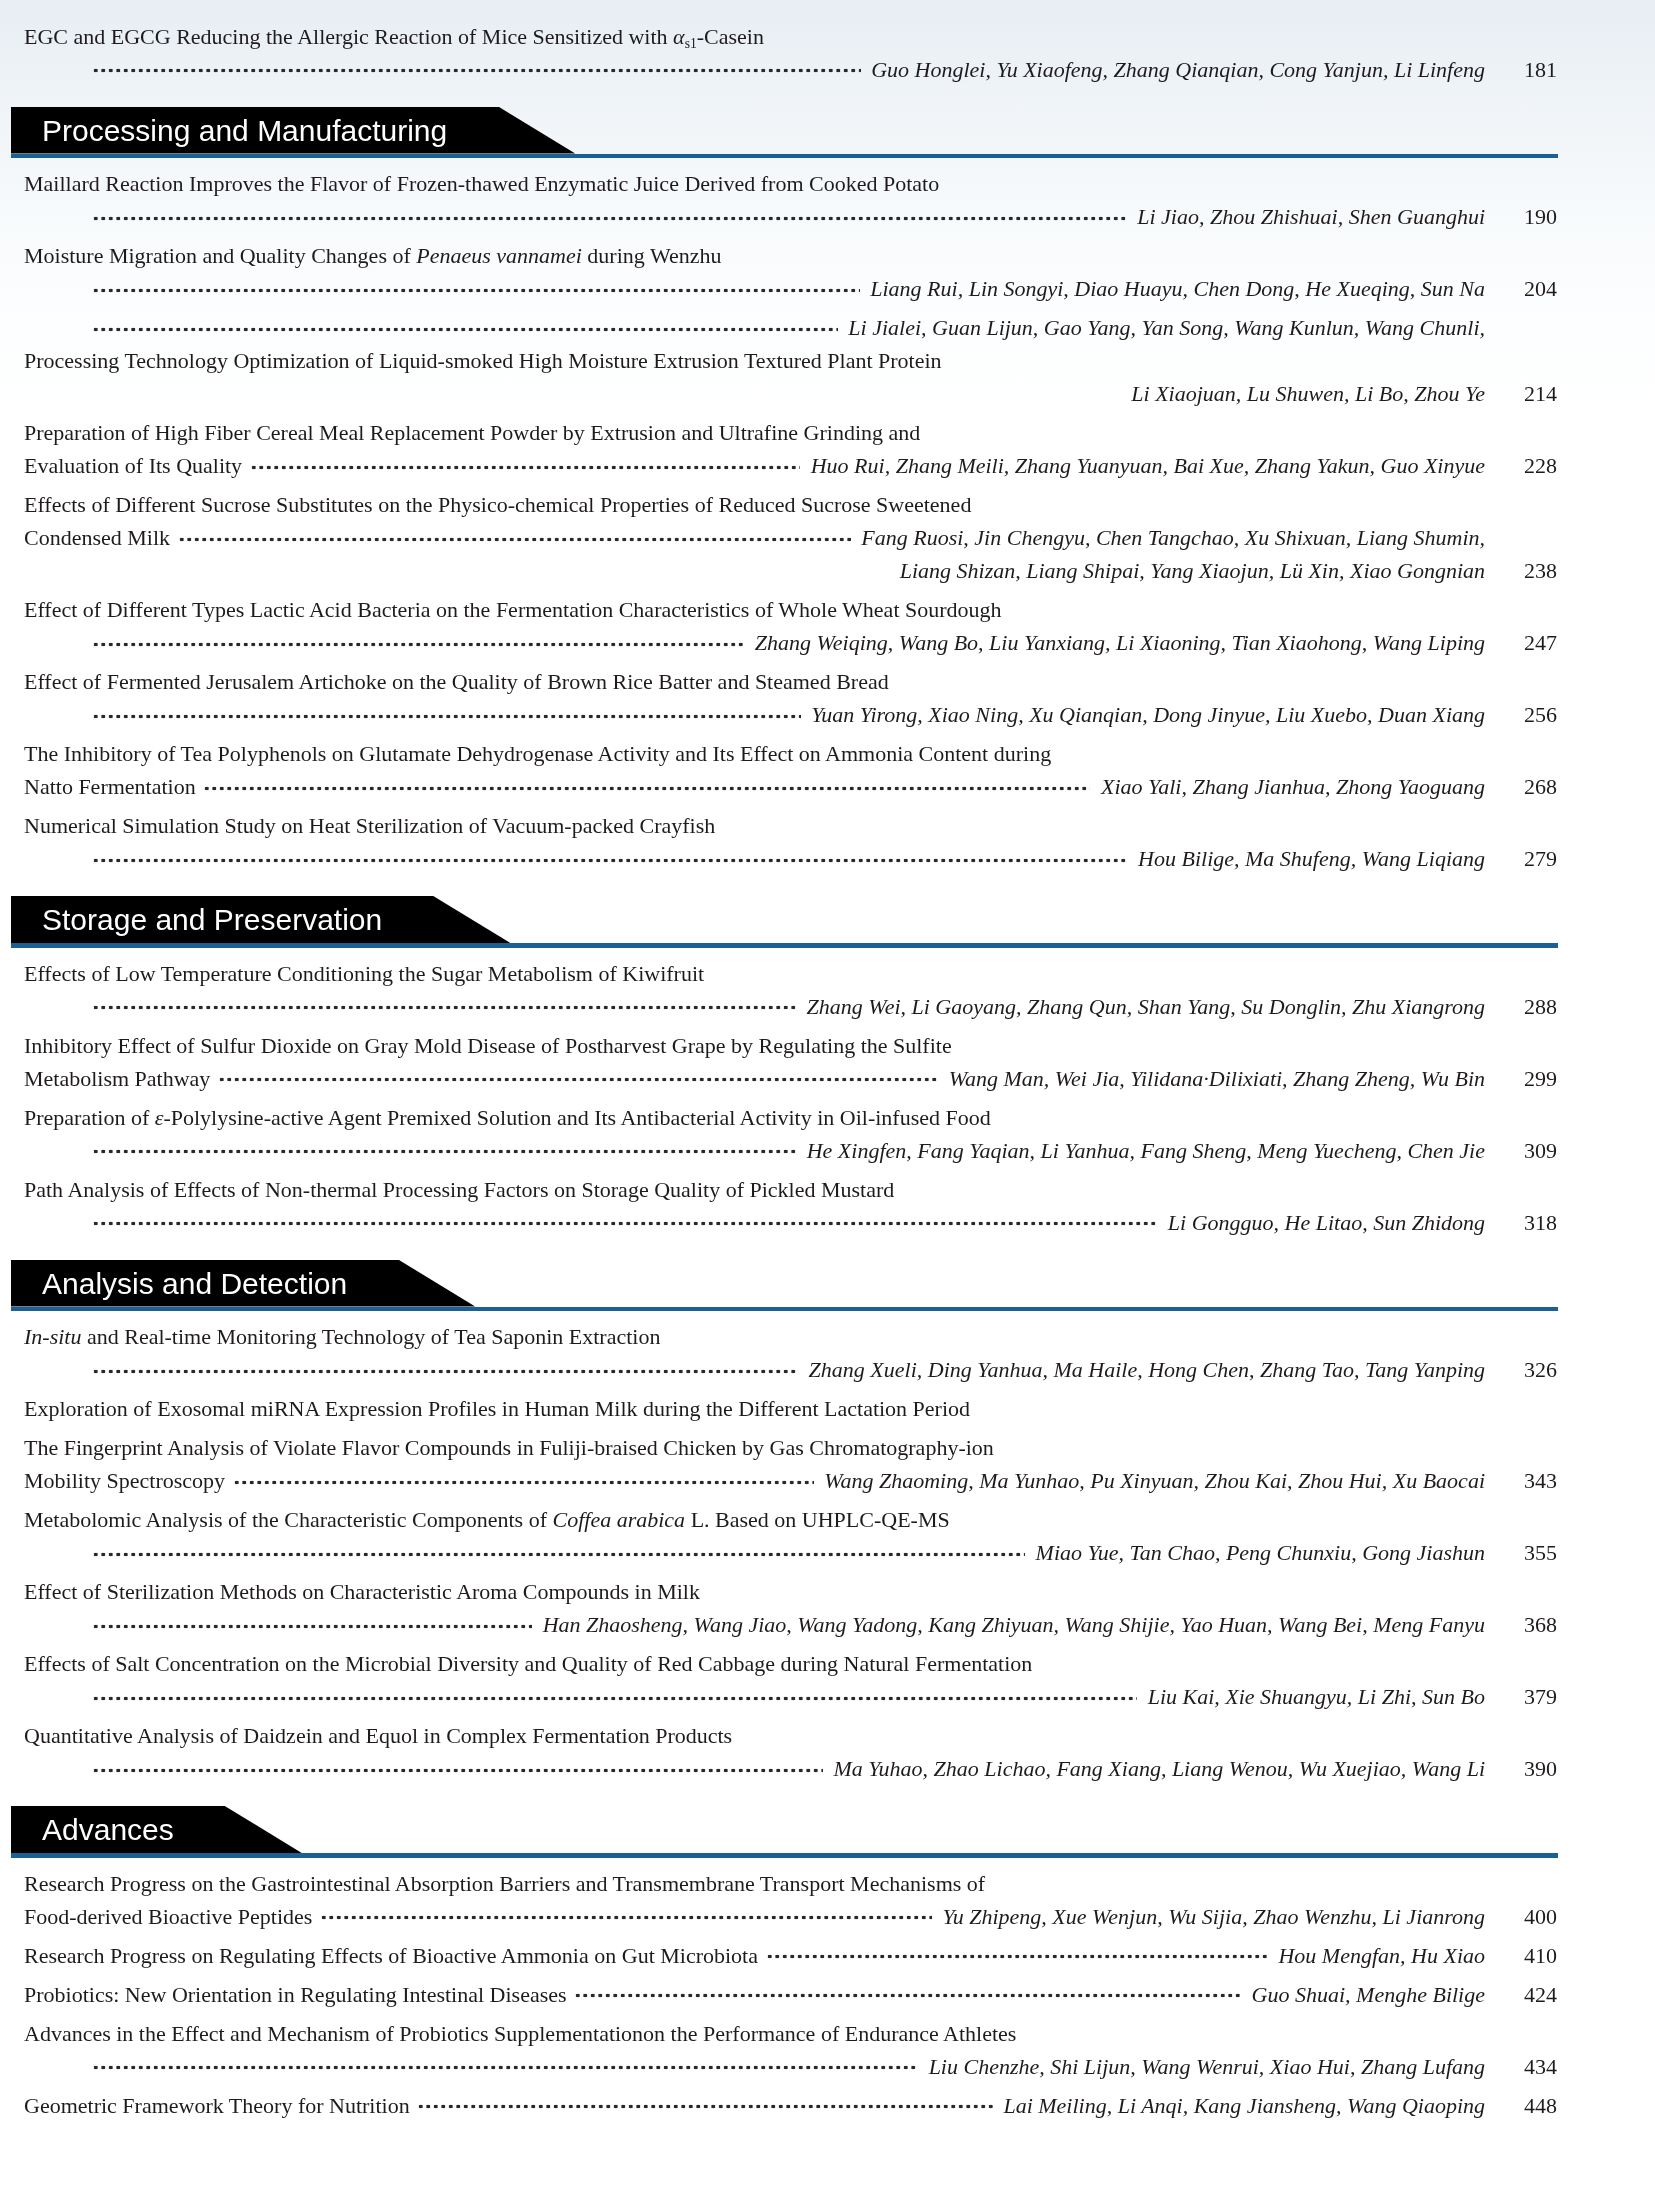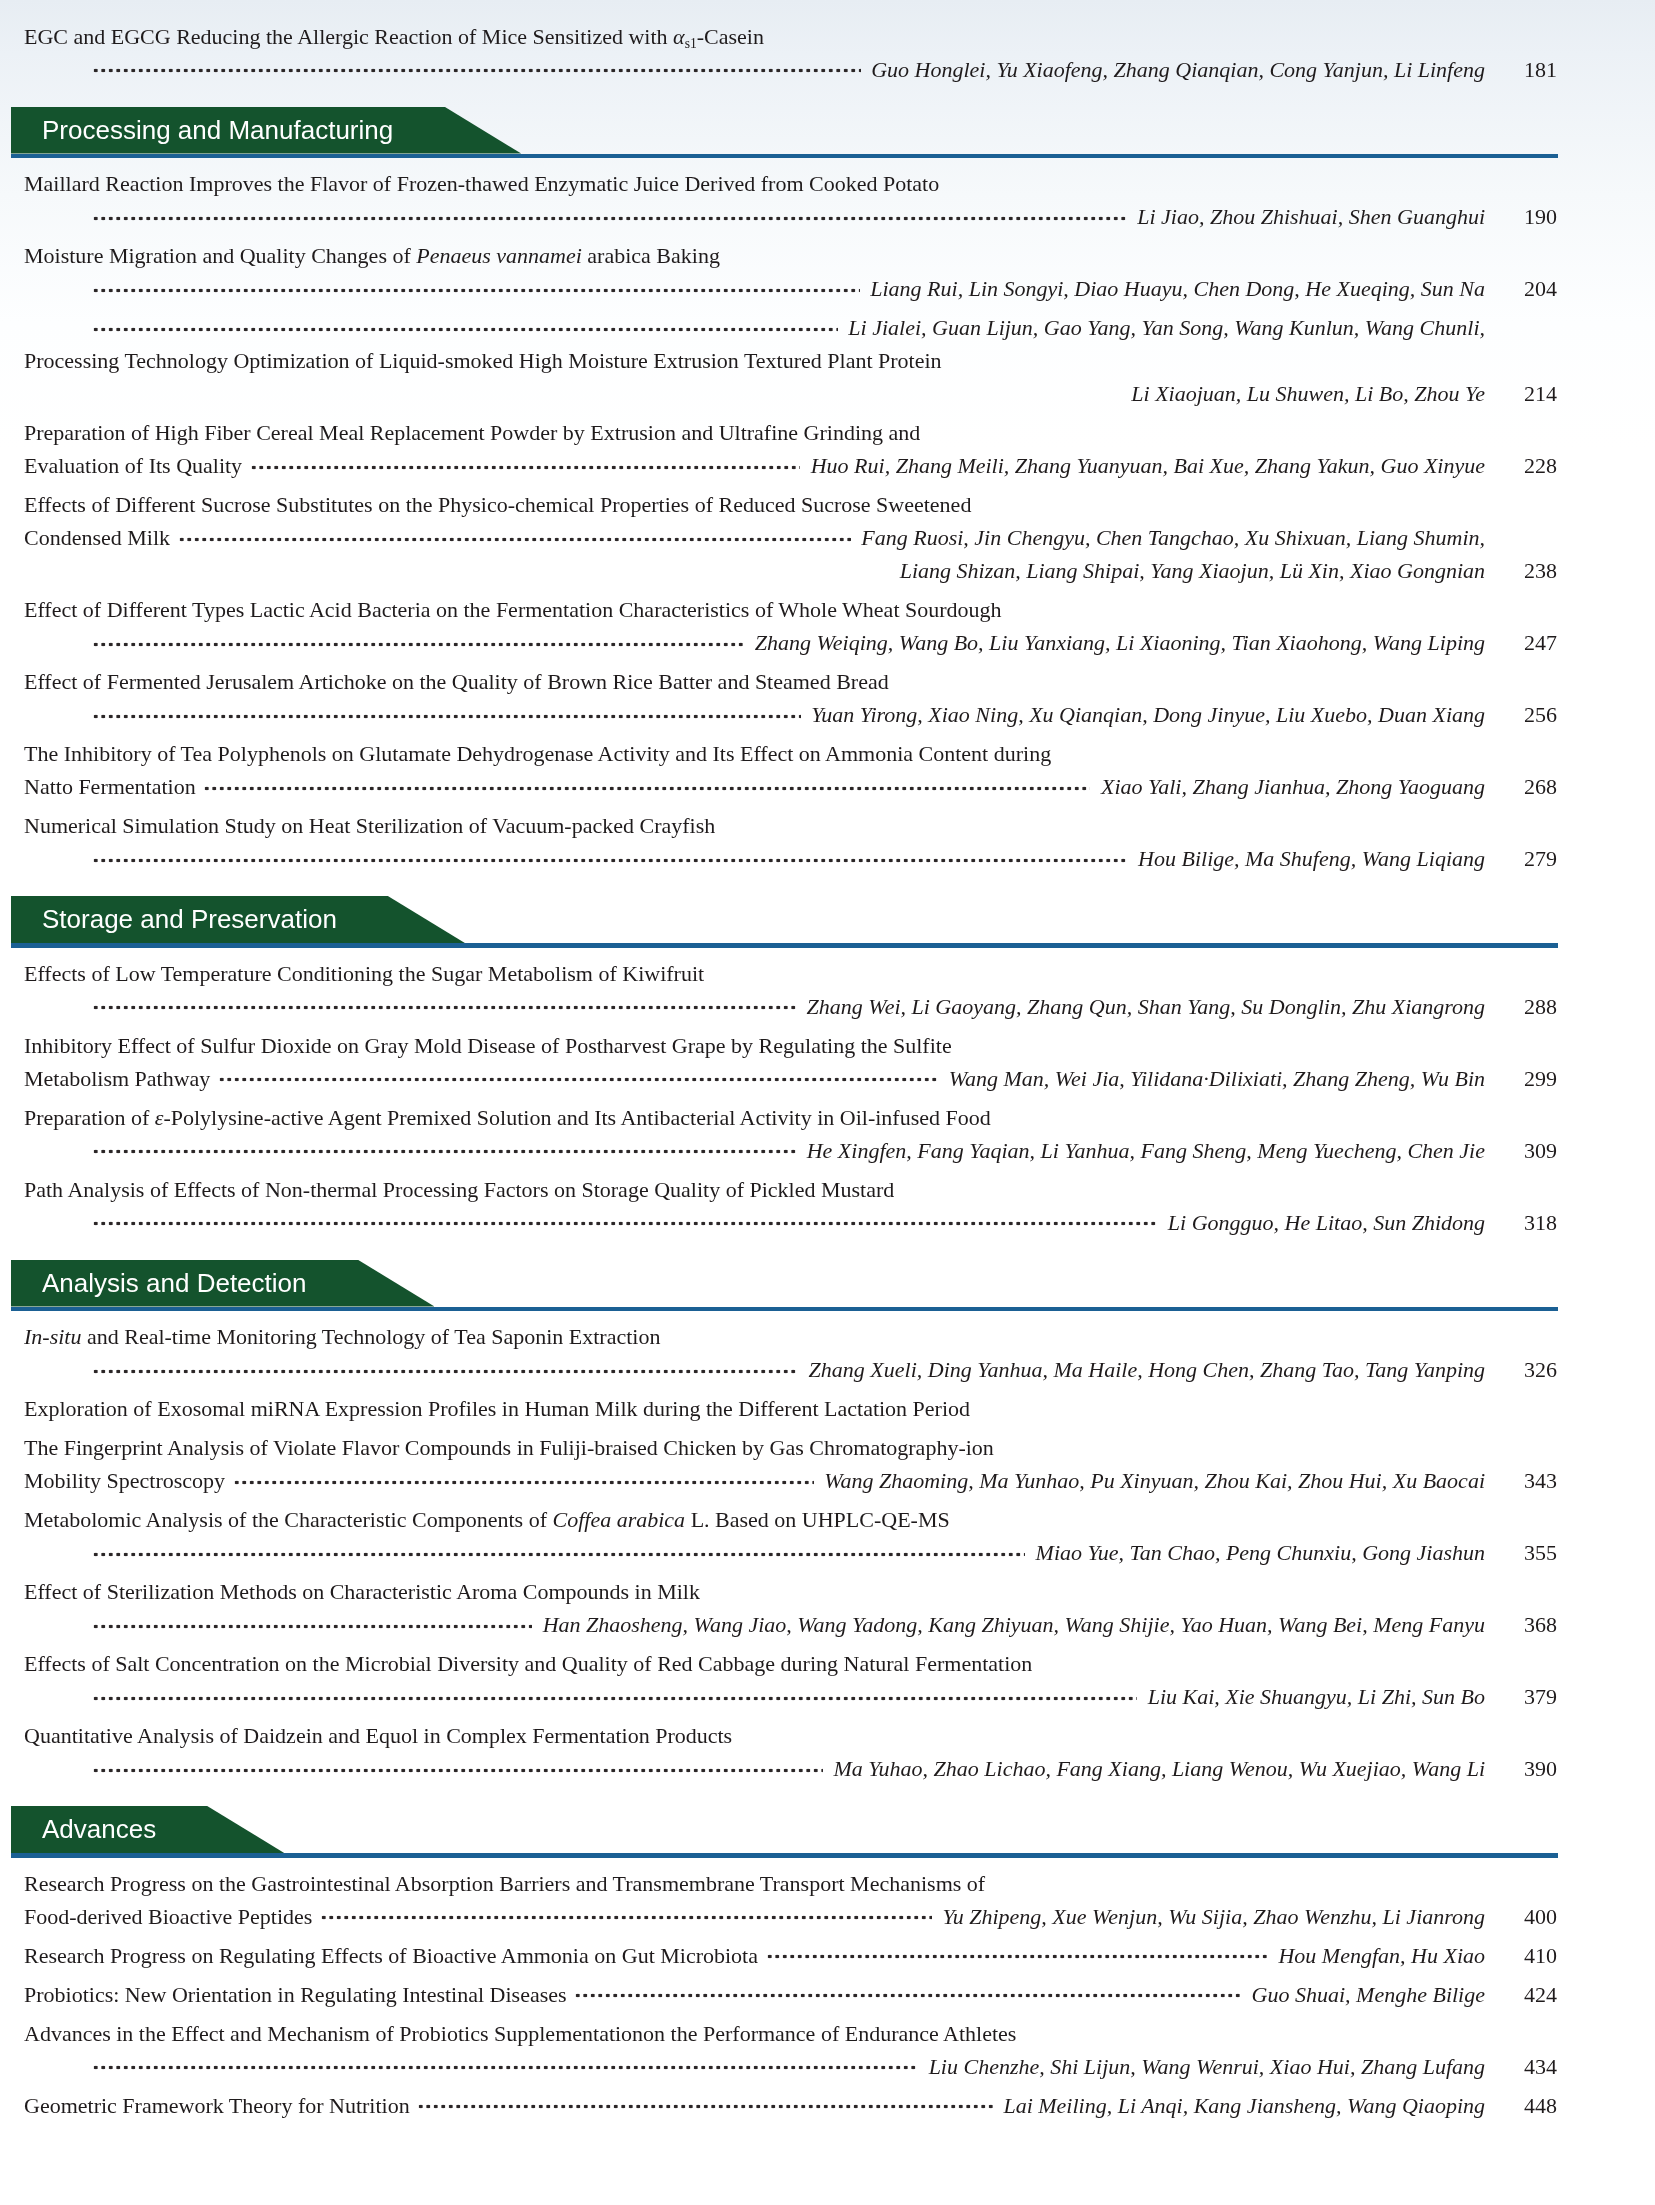--- a/index.html
+++ b/index.html
@@ -26,24 +26,24 @@
     margin:0 10.5px 0 7.5px;
     background-image:radial-gradient(circle,#2a2526 1.7px,rgba(0,0,0,0) 2.1px);
     background-size:7.5px 9px;background-repeat:repeat-x;background-position:0 58%;
   }
   .line.leader.noindent{padding-left:0;}
   .line.leader.indent{padding-left:60px;}
   .spacer{flex:1 1 auto;}
   .banner-wrap{margin:21px 0 9px -13.5px;}
   .banner{
     display:inline-block;
-    background:#14532d;
+    background:#000000;
     color:#ffffff;
     font-family:"Liberation Sans","DejaVu Sans",sans-serif;
-    font-size:26px;line-height:47px;height:47px;
+    font-size:30px;line-height:47px;height:47px;
     padding:0 128px 0 31.5px;
     clip-path:polygon(0 0,calc(100% - 77px) 0,100% 100%,0 100%);
     vertical-align:bottom;
   }
   .rule{height:4.5px;background:#1b6094;width:1547px;margin-top:0px;}
 </style>
 </head>
 <body>
 
 <div id="toc">
@@ -58,21 +58,21 @@
     <div class="banner-wrap"><div class="banner"><span>Processing and Manufacturing</span></div><div class="rule"></div></div>
     <div class="entry">
       <div class="line title"><span>Maillard Reaction Improves the Flavor of Frozen-thawed Enzymatic Juice Derived from Cooked Potato</span></div>
       <div class="line leader indent">
         <span class="dots"></span>
         <span class="authors">Li Jiao, Zhou Zhishuai, Shen Guanghui</span>
         <span class="page">190</span>
       </div>
     </div>
     <div class="entry">
-      <div class="line title"><span>Moisture Migration and Quality Changes of </span><span class="it">Penaeus vannamei</span><span> arabica Baking</span></div>
+      <div class="line title"><span>Moisture Migration and Quality Changes of </span><span class="it">Penaeus vannamei</span><span> during Wenzhu</span></div>
       <div class="line leader indent">
         <span class="dots"></span>
         <span class="authors">Liang Rui, Lin Songyi, Diao Huayu, Chen Dong, He Xueqing, Sun Na</span>
         <span class="page">204</span>
       </div>
     </div>
     <div class="entry">
       <div class="line leader indent">
         <span class="dots"></span>
         <span class="authors">Li Jialei, Guan Lijun, Gao Yang, Yan Song, Wang Kunlun, Wang Chunli,</span>

